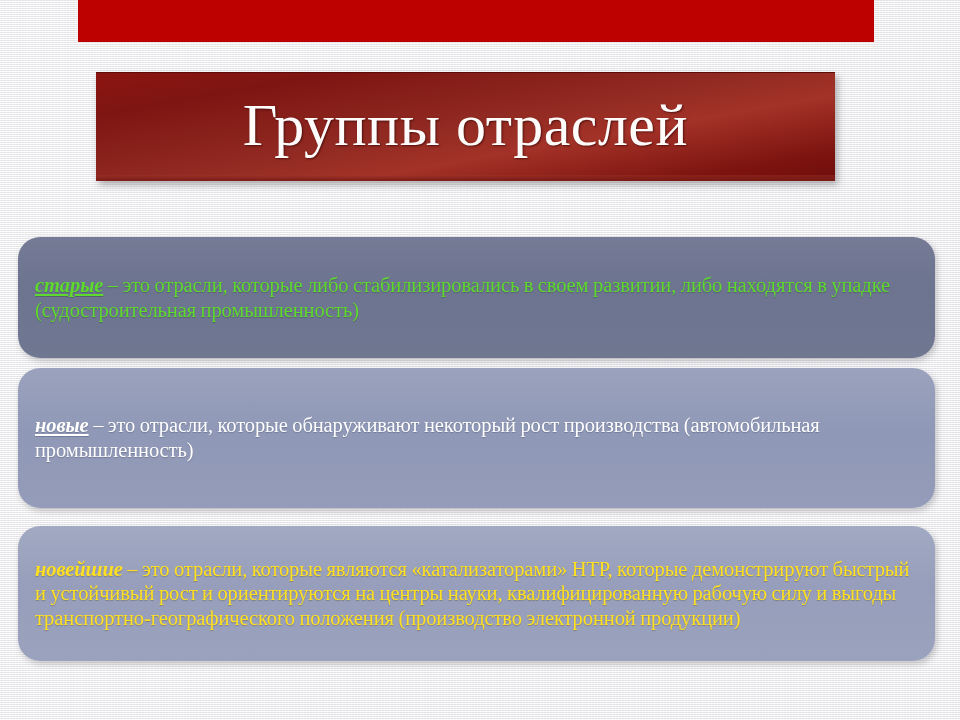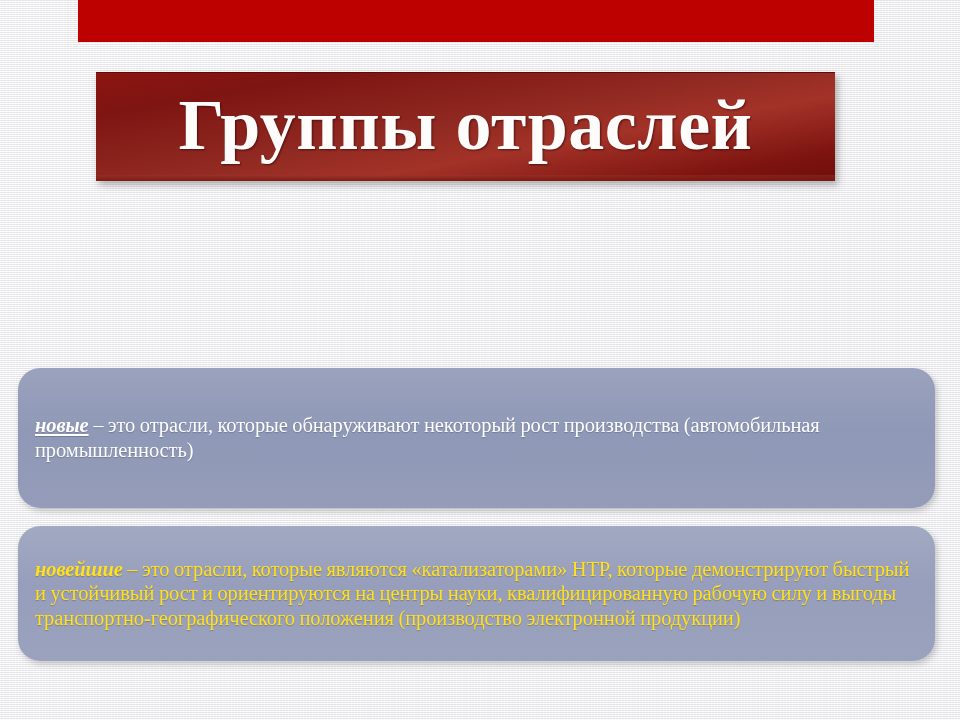--- a/index.html
+++ b/index.html
@@ -61,23 +61,23 @@
   }
   .title-plaque::after {
     content: "";
     position: absolute;
     left: 0; right: 0; bottom: 0;
     height: 6px;
     background: linear-gradient(to bottom, rgba(160,60,48,0.35), rgba(120,25,20,0.9));
   }
   .title-text {
     color: #fdfcfb;
-    font-size: 72px;
+    font-size: 60px;
     line-height: 1;
-    font-weight: bold;
+    font-weight: normal;
     letter-spacing: 0.5px;
     text-shadow: 1px 1px 2px rgba(60,10,8,0.75);
     white-space: nowrap;
     position: relative;
     z-index: 2;
     padding-bottom: 4px;
   }
 
   
   .box {
@@ -131,20 +131,25 @@
 <body>
 
 <div class="slide">
 
   <div class="top-banner"></div>
 
   <div class="title-plaque">
     <div class="title-text">Группы отраслей</div>
   </div>
 
+  <div class="box box-1">
+    <div class="box-text">
+      <span class="term term-underline">старые</span><span> – это отрасли, которые либо стабилизировались в своем развитии, либо находятся в упадке (судостроительная промышленность)</span>
+    </div>
+  </div>
 
   <div class="box box-2">
     <div class="box-text">
       <span class="term term-underline">новые</span><span> – это отрасли, которые обнаруживают некоторый рост производства (автомобильная промышленность)</span>
     </div>
   </div>
 
   <div class="box box-3">
     <div class="box-text">
       <span class="term">новейшие</span><span> – это отрасли, которые являются «катализаторами» НТР, которые демонстрируют быстрый и устойчивый рост и ориентируются на центры науки, квалифицированную рабочую силу и выгоды транспортно-географического положения (производство электронной продукции)</span>

